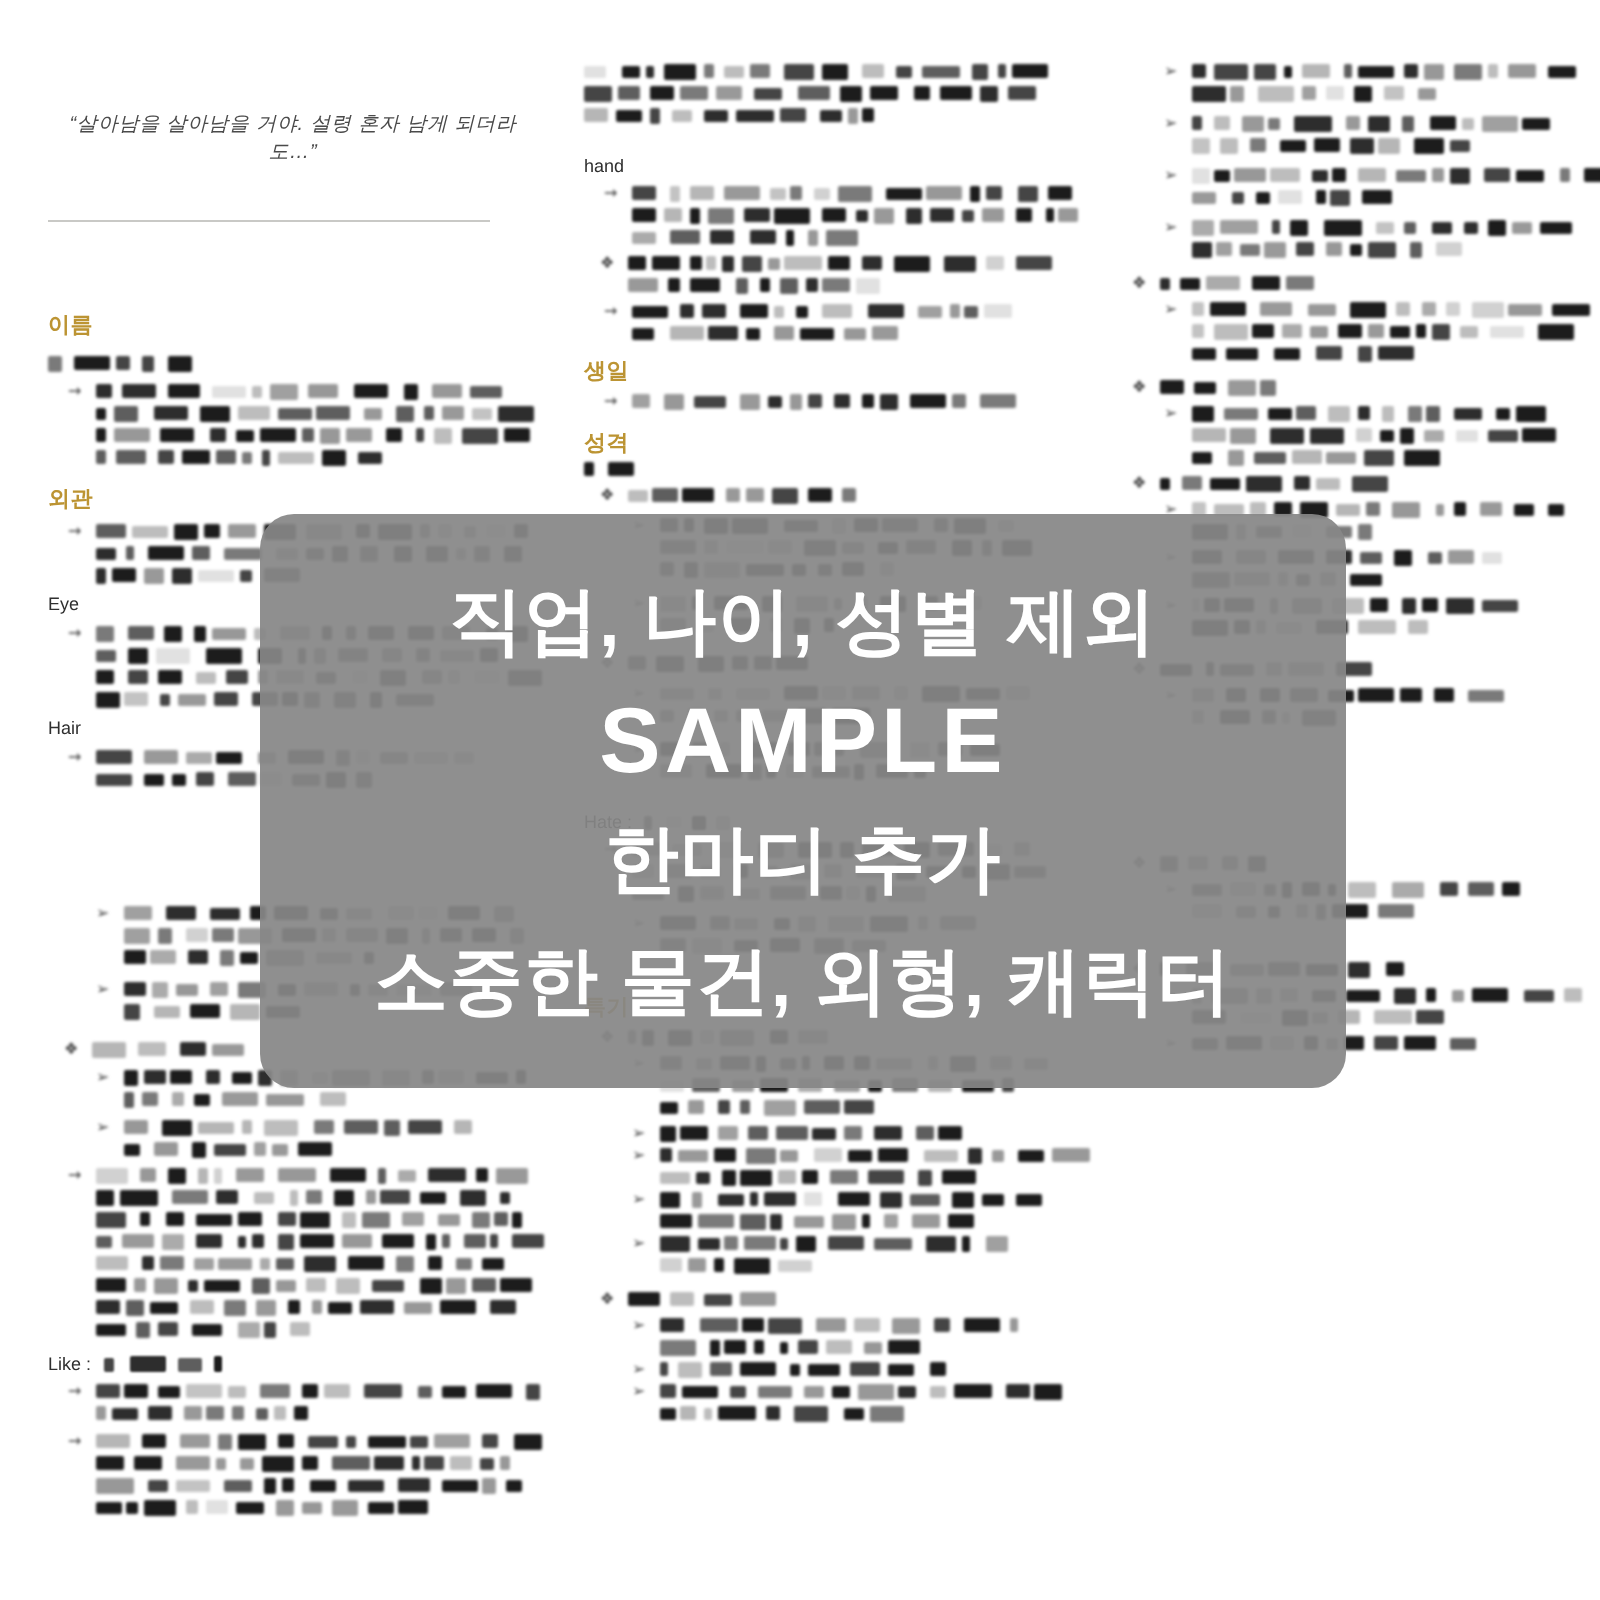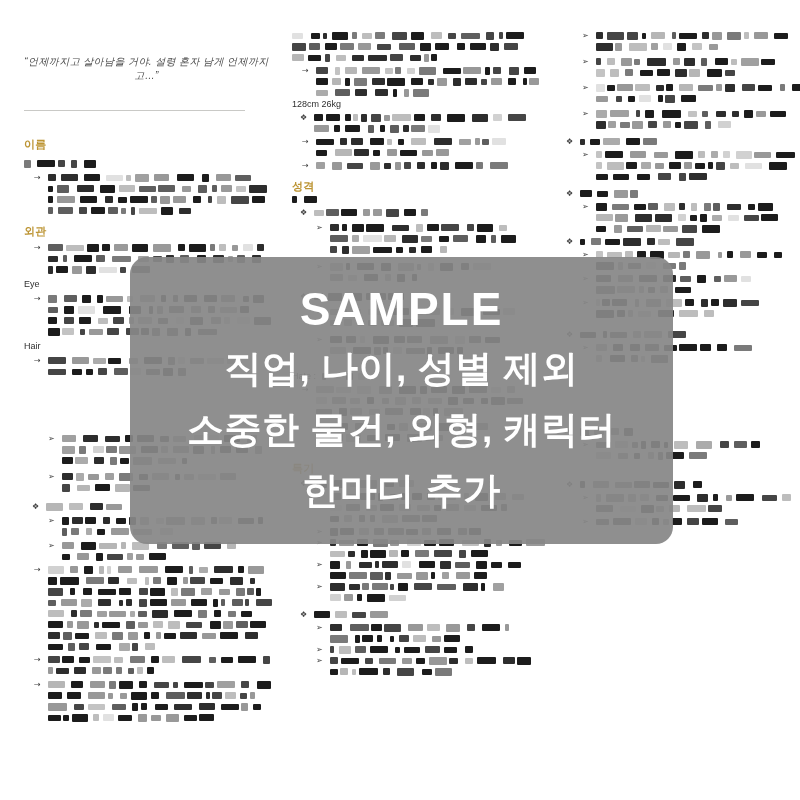--- a/index.html
+++ b/index.html
@@ -24,23 +24,23 @@
            display:flex;flex-direction:column;justify-content:center;align-items:center;z-index:5;}
   .ov-line{font-weight:700;text-align:center;line-height:61px;font-size:37px;letter-spacing:.5px;
            white-space:nowrap;}
   .ov-en{font-size:46px;line-height:58px;letter-spacing:2px;}
 </style>
 </head>
 <body>
 
 <div class="page">
   <div class="col col-left">
-      <div class="quote" style="margin-top: 55px;">“언제까지고 살아남을 거야. 설령 혼자 남게 언제까지고…”</div>
+      <div class="quote" style="margin-top: 55px;">“살아남을 살아남을 거야. 설령 혼자 남게 되더라도…”</div>
       <hr class="divider" style="border-top-color: rgb(201, 201, 198); margin-top: 27px;">
-      <div class="sec-h" style="color: rgb(188, 148, 51); margin-top: 26px; font-family: Liberation Serif, serif;">이름</div>
+      <div class="sec-h" style="color: rgb(188, 148, 51); margin-top: 44px; font-family: Liberation Serif, serif;">이름</div>
       <div class="red-group" style="margin-top: 6px;">
         <div class="red-line" style="padding-left: 0px;">
           <span class="red-block" style="width: 7.17007px; margin-right: 5.57332px; height: 8px; background: rgb(122, 122, 122);"></span>
           <span class="red-block" style="width: 18.491px; margin-right: 2.41141px; height: 7px; background: rgb(28, 28, 28);"></span>
           <span class="red-block" style="width: 7.74868px; margin-right: 5.40158px; height: 7px; background: rgb(69, 69, 69);"></span>
           <span class="red-block" style="width: 6.08581px; margin-right: 7.19418px; height: 8px; background: rgb(69, 69, 69);"></span>
           <span class="red-block" style="width: 12.467px; margin-right: 5.83014px; height: 8px; background: rgb(28, 28, 28);"></span>
         </div>
       </div>
       <div class="red-group" style="margin-top: 3px;">
@@ -480,20 +480,29 @@
         </div>
         <div class="red-line" style="padding-left: 24px;">
           <span class="red-block" style="width: 15.3655px; margin-right: 4.6107px; height: 6px; background: rgb(28, 28, 28);"></span>
           <span class="red-block" style="width: 7.17377px; margin-right: 3.51577px; height: 8px; background: rgb(94, 94, 94);"></span>
           <span class="red-block" style="width: 9.88832px; margin-right: 7.80707px; height: 7px; background: rgb(69, 69, 69);"></span>
           <span class="red-block" style="width: 15.0267px; margin-right: 7.49215px; height: 6px; background: rgb(28, 28, 28);"></span>
           <span class="red-block" style="width: 11.1254px; margin-right: 2.07377px; height: 8px; background: rgb(69, 69, 69); opacity: 0.45;"></span>
           <span class="red-block" style="width: 5.80051px; margin-right: 7.5211px; height: 8px; background: rgb(69, 69, 69);"></span>
           <span class="red-block" style="width: 9.43911px; margin-right: 6.56723px; height: 7px; background: rgb(189, 189, 189);"></span>
         </div>
+      </div>
+      <div class="label" style="color: rgb(47, 47, 47); margin-top: 6px;">
+        <span>Like :</span>
+        <span class="inline-red">
+          <span class="red-block" style="width: 5.65072px; margin-right: 7.64627px; height: 7px; background: rgb(69, 69, 69);"></span>
+          <span class="red-block" style="width: 17.9182px; margin-right: 5.95602px; height: 8px; background: rgb(45, 45, 45);"></span>
+          <span class="red-block" style="width: 12.5858px; margin-right: 5.28894px; height: 7px; background: rgb(94, 94, 94);"></span>
+          <span class="red-block" style="width: 4.68408px; margin-right: 2.45332px; height: 8px; background: rgb(28, 28, 28);"></span>
+        </span>
       </div>
       <div class="red-group" style="margin-top: 2px;">
         <div class="red-line" style="padding-left: 10px;">
           <span class="bullet">→</span>
           <span class="red-block" style="width: 12.2616px; margin-right: 2.18336px; height: 7px; background: rgb(69, 69, 69);"></span>
           <span class="red-block" style="width: 11.6017px; margin-right: 5.15028px; height: 7px; background: rgb(28, 28, 28);"></span>
           <span class="red-block" style="width: 10.9262px; margin-right: 2.42612px; height: 6px; background: rgb(28, 28, 28);"></span>
           <span class="red-block" style="width: 18.863px; margin-right: 2.74663px; height: 7px; background: rgb(122, 122, 122); opacity: 0.45;"></span>
           <span class="red-block" style="width: 8.99187px; margin-right: 6.73484px; height: 6px; background: rgb(189, 189, 189);"></span>
           <span class="red-block" style="width: 15.3489px; margin-right: 5.86521px; height: 7px; background: rgb(122, 122, 122);"></span>
@@ -619,20 +628,23 @@
           <span class="red-block" style="width: 5.3998px; margin-right: 5.68274px; height: 8px; background: rgb(69, 69, 69);"></span>
           <span class="red-block" style="width: 10.0744px; margin-right: 6.5319px; height: 6px; background: rgb(189, 189, 189);"></span>
           <span class="red-block" style="width: 11.1334px; margin-right: 4.53153px; height: 6px; background: rgb(45, 45, 45);"></span>
           <span class="red-block" style="width: 18.8693px; margin-right: 3.31474px; height: 6px; background: rgb(45, 45, 45);"></span>
           <span class="red-block" style="width: 13.1658px; margin-right: 6.84993px; height: 7px; background: rgb(69, 69, 69);"></span>
           <span class="red-block" style="width: 10.5759px; margin-right: 3.0872px; height: 6px; background: rgb(45, 45, 45);"></span>
           <span class="red-block" style="width: 4.61374px; margin-right: 2.14314px; height: 8px; background: rgb(28, 28, 28); opacity: 0.45;"></span>
           <span class="red-block" style="width: 6.22074px; margin-right: 7.21132px; height: 7px; background: rgb(28, 28, 28);"></span>
         </div>
       </div>
+      <div class="label" style="color: rgb(47, 47, 47); margin-top: 14px;">
+        <span>hand</span>
+      </div>
       <div class="red-group" style="margin-top: 2px;">
         <div class="red-line" style="padding-left: 10px;">
           <span class="bullet">→</span>
           <span class="red-block" style="width: 12.3734px; margin-right: 6.93849px; height: 7px; background: rgb(69, 69, 69);"></span>
           <span class="red-block" style="width: 4.33547px; margin-right: 4.96257px; height: 8px; background: rgb(122, 122, 122); opacity: 0.45;"></span>
           <span class="red-block" style="width: 12.7327px; margin-right: 5.14491px; height: 7px; background: rgb(94, 94, 94); opacity: 0.45;"></span>
           <span class="red-block" style="width: 17.2527px; margin-right: 5.51412px; height: 7px; background: rgb(28, 28, 28); opacity: 0.45;"></span>
           <span class="red-block" style="width: 7.85505px; margin-right: 2.0031px; height: 6px; background: rgb(122, 122, 122); opacity: 0.45;"></span>
           <span class="red-block" style="width: 6.31849px; margin-right: 5.93511px; height: 7px; background: rgb(122, 122, 122);"></span>
           <span class="red-block" style="width: 7.51614px; margin-right: 4.47846px; height: 6px; background: rgb(152, 152, 152); opacity: 0.45;"></span>
@@ -665,23 +677,20 @@
         <div class="red-line" style="padding-left: 24px;">
           <span class="red-block" style="width: 11.7912px; margin-right: 6.78379px; height: 6px; background: rgb(69, 69, 69); opacity: 0.45;"></span>
           <span class="red-block" style="width: 15.2217px; margin-right: 5.11929px; height: 7px; background: rgb(94, 94, 94);"></span>
           <span class="red-block" style="width: 12.5699px; margin-right: 7.4669px; height: 7px; background: rgb(45, 45, 45);"></span>
           <span class="red-block" style="width: 13.2495px; margin-right: 4.45832px; height: 7px; background: rgb(45, 45, 45);"></span>
           <span class="red-block" style="width: 4.52573px; margin-right: 7.2593px; height: 8px; background: rgb(28, 28, 28);"></span>
           <span class="red-block" style="width: 4.2961px; margin-right: 4.76604px; height: 8px; background: rgb(152, 152, 152);"></span>
           <span class="red-block" style="width: 15.7924px; margin-right: 5.36451px; height: 8px; background: rgb(122, 122, 122);"></span>
         </div>
       </div>
-      <div class="label" style="color: rgb(47, 47, 47); margin-top: 0px;">
-        <span>128cm 26kg</span>
-      </div>
       <div class="red-group" style="margin-top: 2px;">
         <div class="red-line" style="padding-left: 8px;">
           <span class="bullet">❖</span>
           <span class="red-block" style="width: 9.0073px; margin-right: 3.38179px; height: 7px; background: rgb(28, 28, 28);"></span>
           <span class="red-block" style="width: 14.0936px; margin-right: 4.62774px; height: 7px; background: rgb(28, 28, 28);"></span>
           <span class="red-block" style="width: 6.04446px; margin-right: 2.05118px; height: 7px; background: rgb(28, 28, 28);"></span>
           <span class="red-block" style="width: 5.13933px; margin-right: 3.20076px; height: 7px; background: rgb(189, 189, 189);"></span>
           <span class="red-block" style="width: 5.11832px; margin-right: 4.90416px; height: 8px; background: rgb(45, 45, 45);"></span>
           <span class="red-block" style="width: 9.25821px; margin-right: 2.81282px; height: 8px; background: rgb(69, 69, 69);"></span>
           <span class="red-block" style="width: 6.71583px; margin-right: 2.01117px; height: 6px; background: rgb(28, 28, 28); opacity: 0.45;"></span>
@@ -725,20 +734,21 @@
           <span class="red-block" style="width: 11.2614px; margin-right: 7.42452px; height: 6px; background: rgb(28, 28, 28);"></span>
           <span class="red-block" style="width: 17.5499px; margin-right: 2.20309px; height: 7px; background: rgb(94, 94, 94); opacity: 0.45;"></span>
           <span class="red-block" style="width: 14.4855px; margin-right: 4.1848px; height: 7px; background: rgb(45, 45, 45);"></span>
           <span class="red-block" style="width: 6.62683px; margin-right: 7.0932px; height: 6px; background: rgb(28, 28, 28);"></span>
           <span class="red-block" style="width: 9.73707px; margin-right: 3.2736px; height: 7px; background: rgb(152, 152, 152);"></span>
           <span class="red-block" style="width: 17.6349px; margin-right: 4.42755px; height: 6px; background: rgb(28, 28, 28);"></span>
           <span class="red-block" style="width: 10.93px; margin-right: 3.56902px; height: 6px; background: rgb(152, 152, 152);"></span>
           <span class="red-block" style="width: 12.9261px; margin-right: 2.13463px; height: 7px; background: rgb(28, 28, 28); opacity: 0.45;"></span>
         </div>
       </div>
+      <div class="sec-h" style="color: rgb(188, 148, 51); margin-top: 6px;">생일</div>
       <div class="red-group" style="margin-top: 2px;">
         <div class="red-line" style="padding-left: 10px;">
           <span class="bullet">→</span>
           <span class="red-block" style="width: 9.21635px; margin-right: 7.03864px; height: 7px; background: rgb(45, 45, 45); opacity: 0.45;"></span>
           <span class="red-block" style="width: 10.1264px; margin-right: 4.95161px; height: 8px; background: rgb(152, 152, 152);"></span>
           <span class="red-block" style="width: 16.2021px; margin-right: 6.56858px; height: 6px; background: rgb(69, 69, 69);"></span>
           <span class="red-block" style="width: 9.93698px; margin-right: 3.77379px; height: 8px; background: rgb(28, 28, 28); opacity: 0.45;"></span>
           <span class="red-block" style="width: 7.59346px; margin-right: 3.83509px; height: 6px; background: rgb(45, 45, 45);"></span>
           <span class="red-block" style="width: 5.40475px; margin-right: 3.62085px; height: 8px; background: rgb(152, 152, 152);"></span>
           <span class="red-block" style="width: 7.17691px; margin-right: 5.52726px; height: 7px; background: rgb(69, 69, 69);"></span>
@@ -1603,18 +1613,18 @@
           <span class="red-block" style="width: 6.10373px; margin-right: 3.1578px; height: 6px; background: rgb(28, 28, 28); opacity: 0.45;"></span>
           <span class="red-block" style="width: 10.6859px; margin-right: 4.43365px; height: 7px; background: rgb(28, 28, 28);"></span>
           <span class="red-block" style="width: 11.7568px; margin-right: 3.6875px; height: 7px; background: rgb(69, 69, 69);"></span>
           <span class="red-block" style="width: 15.5867px; margin-right: 6.86617px; height: 7px; background: rgb(28, 28, 28);"></span>
           <span class="red-block" style="width: 13.2131px; margin-right: 7.04302px; height: 6px; background: rgb(94, 94, 94);"></span>
         </div>
       </div>
     </div>
 
   <div class="overlay" style="background: rgba(134, 134, 134, 0.93);">
+    <div class="ov-line" style="color: rgb(255, 255, 255);">직업, 나이, 성별 제외</div>
     <div class="ov-line ov-en" style="color: rgb(255, 255, 255);">SAMPLE</div>
-    <div class="ov-line" style="color: rgb(255, 255, 255);">직업, 나이, 성별 제외</div>
+    <div class="ov-line" style="color: rgb(255, 255, 255);">한마디 추가</div>
     <div class="ov-line" style="color: rgb(255, 255, 255);">소중한 물건, 외형, 캐릭터</div>
-    <div class="ov-line" style="color: rgb(255, 255, 255);">한마디 추가</div>
   </div>
 </div>
 
 </body></html>

